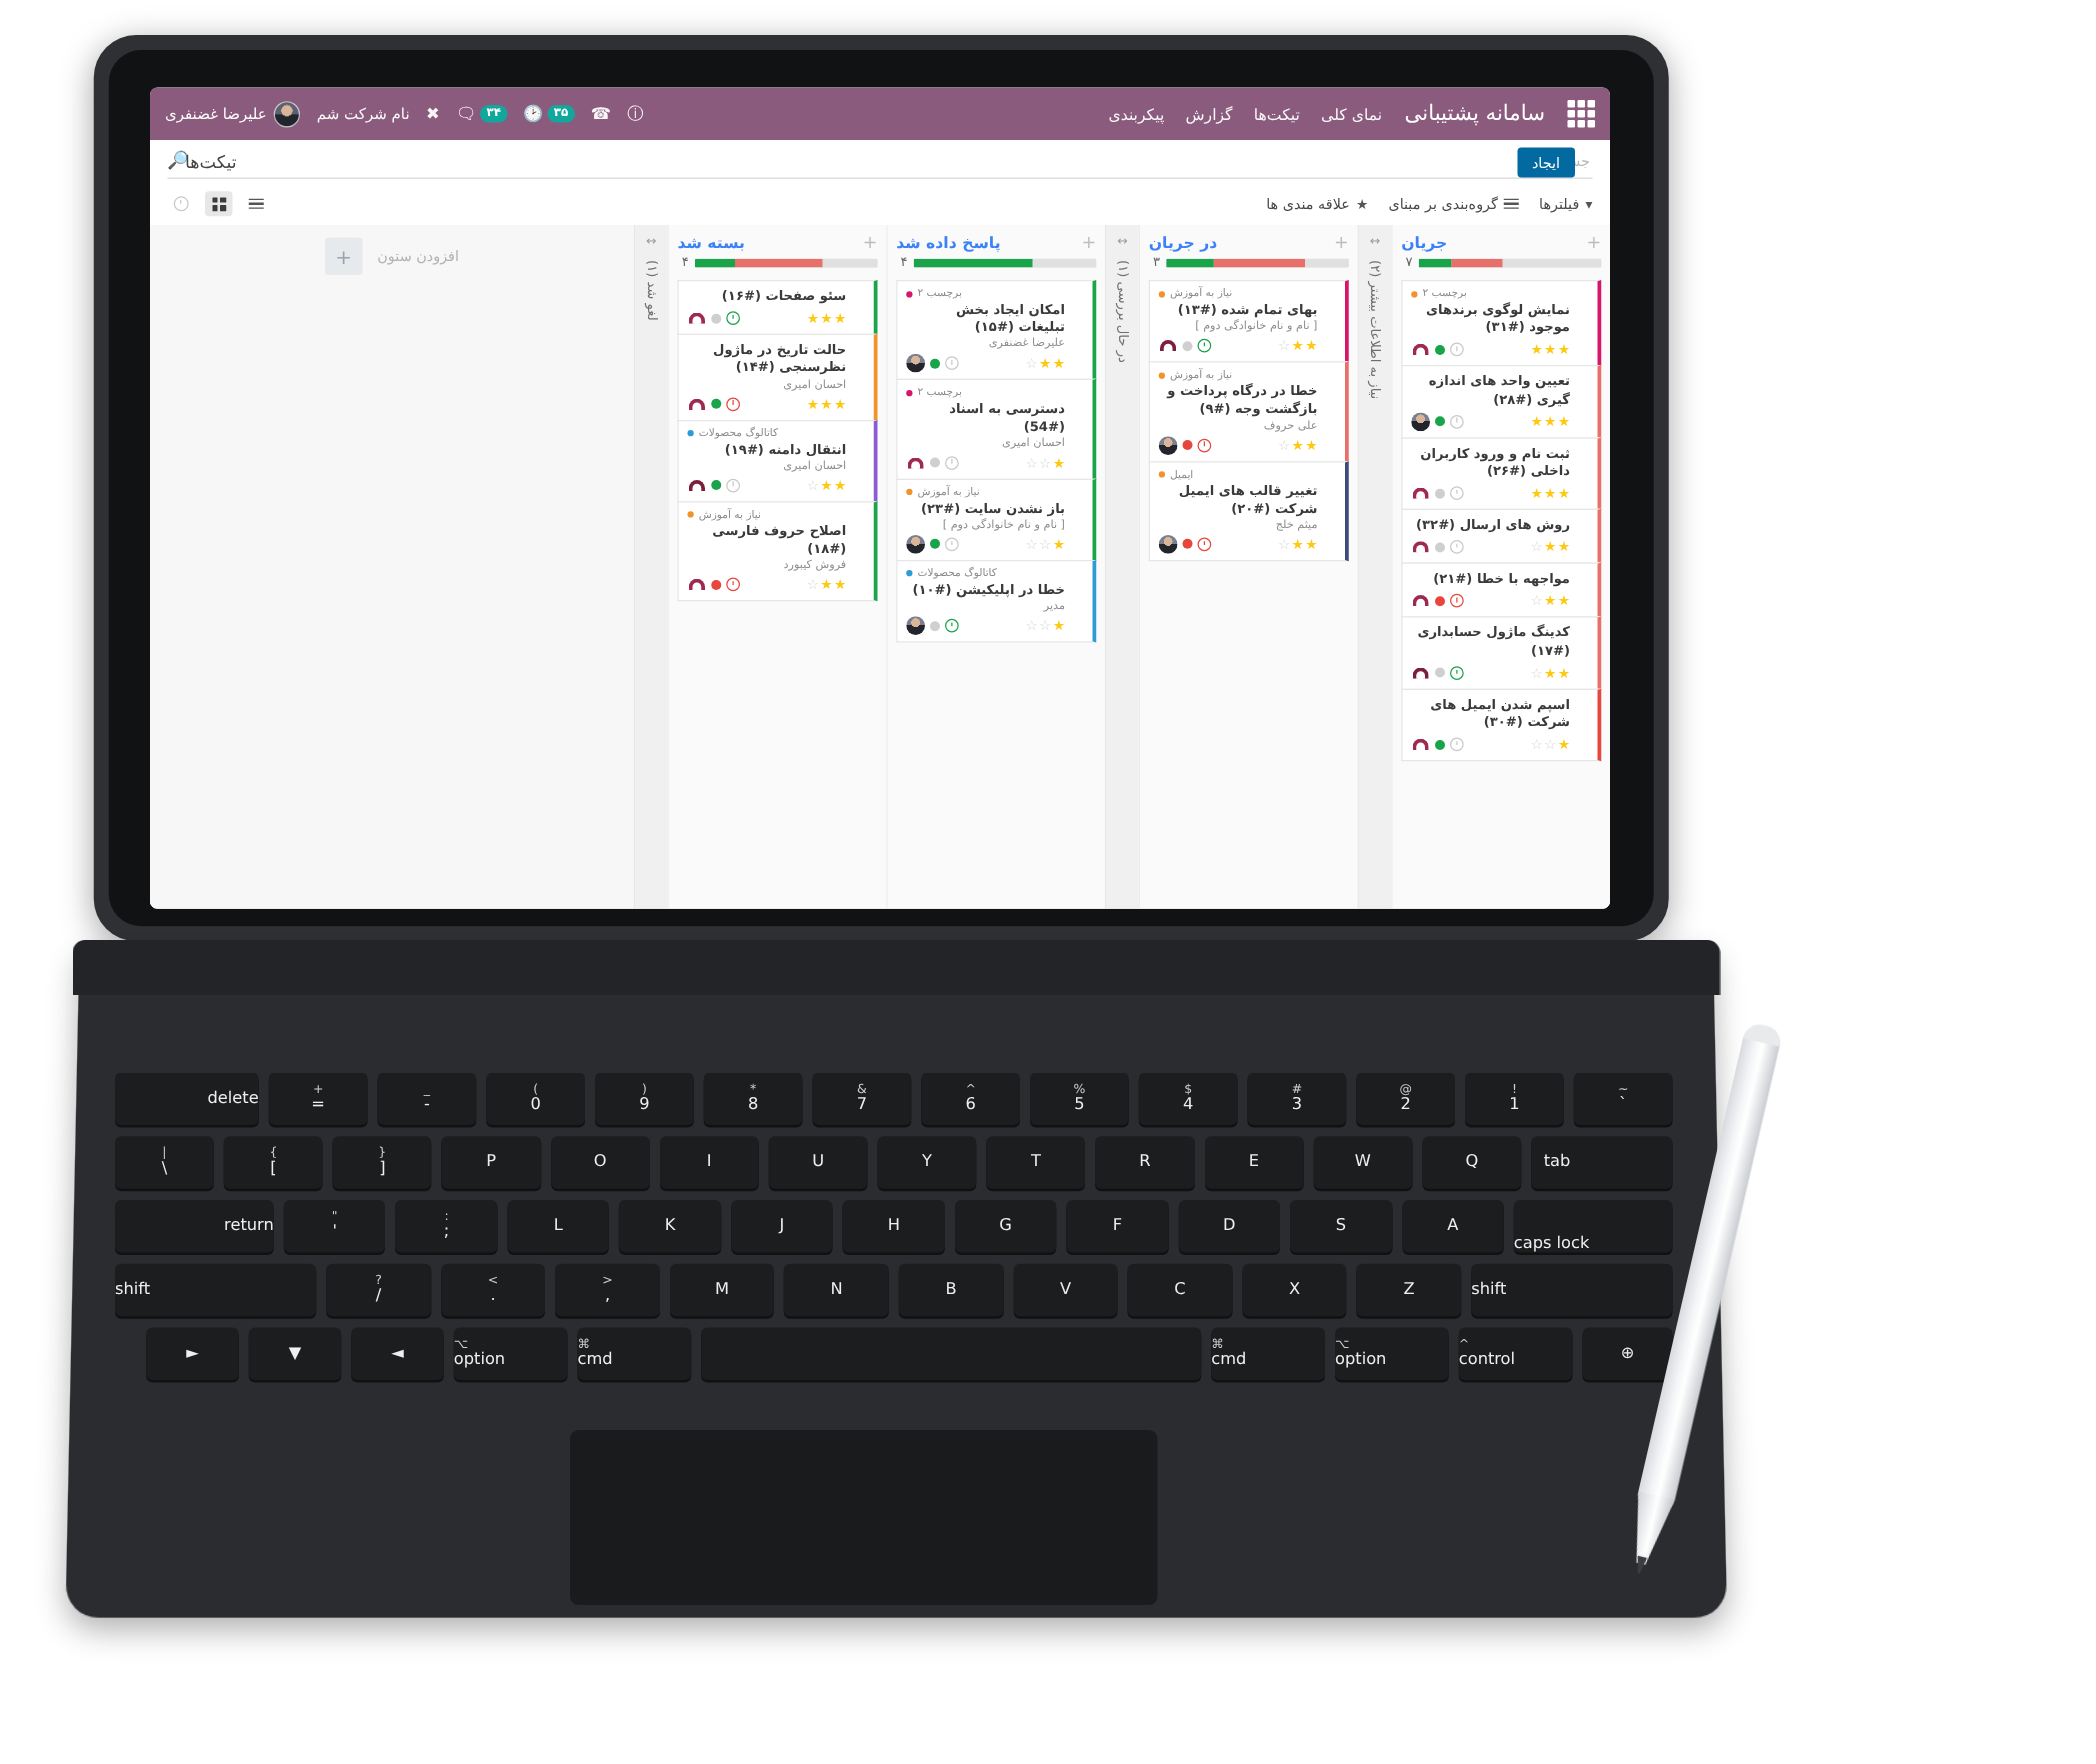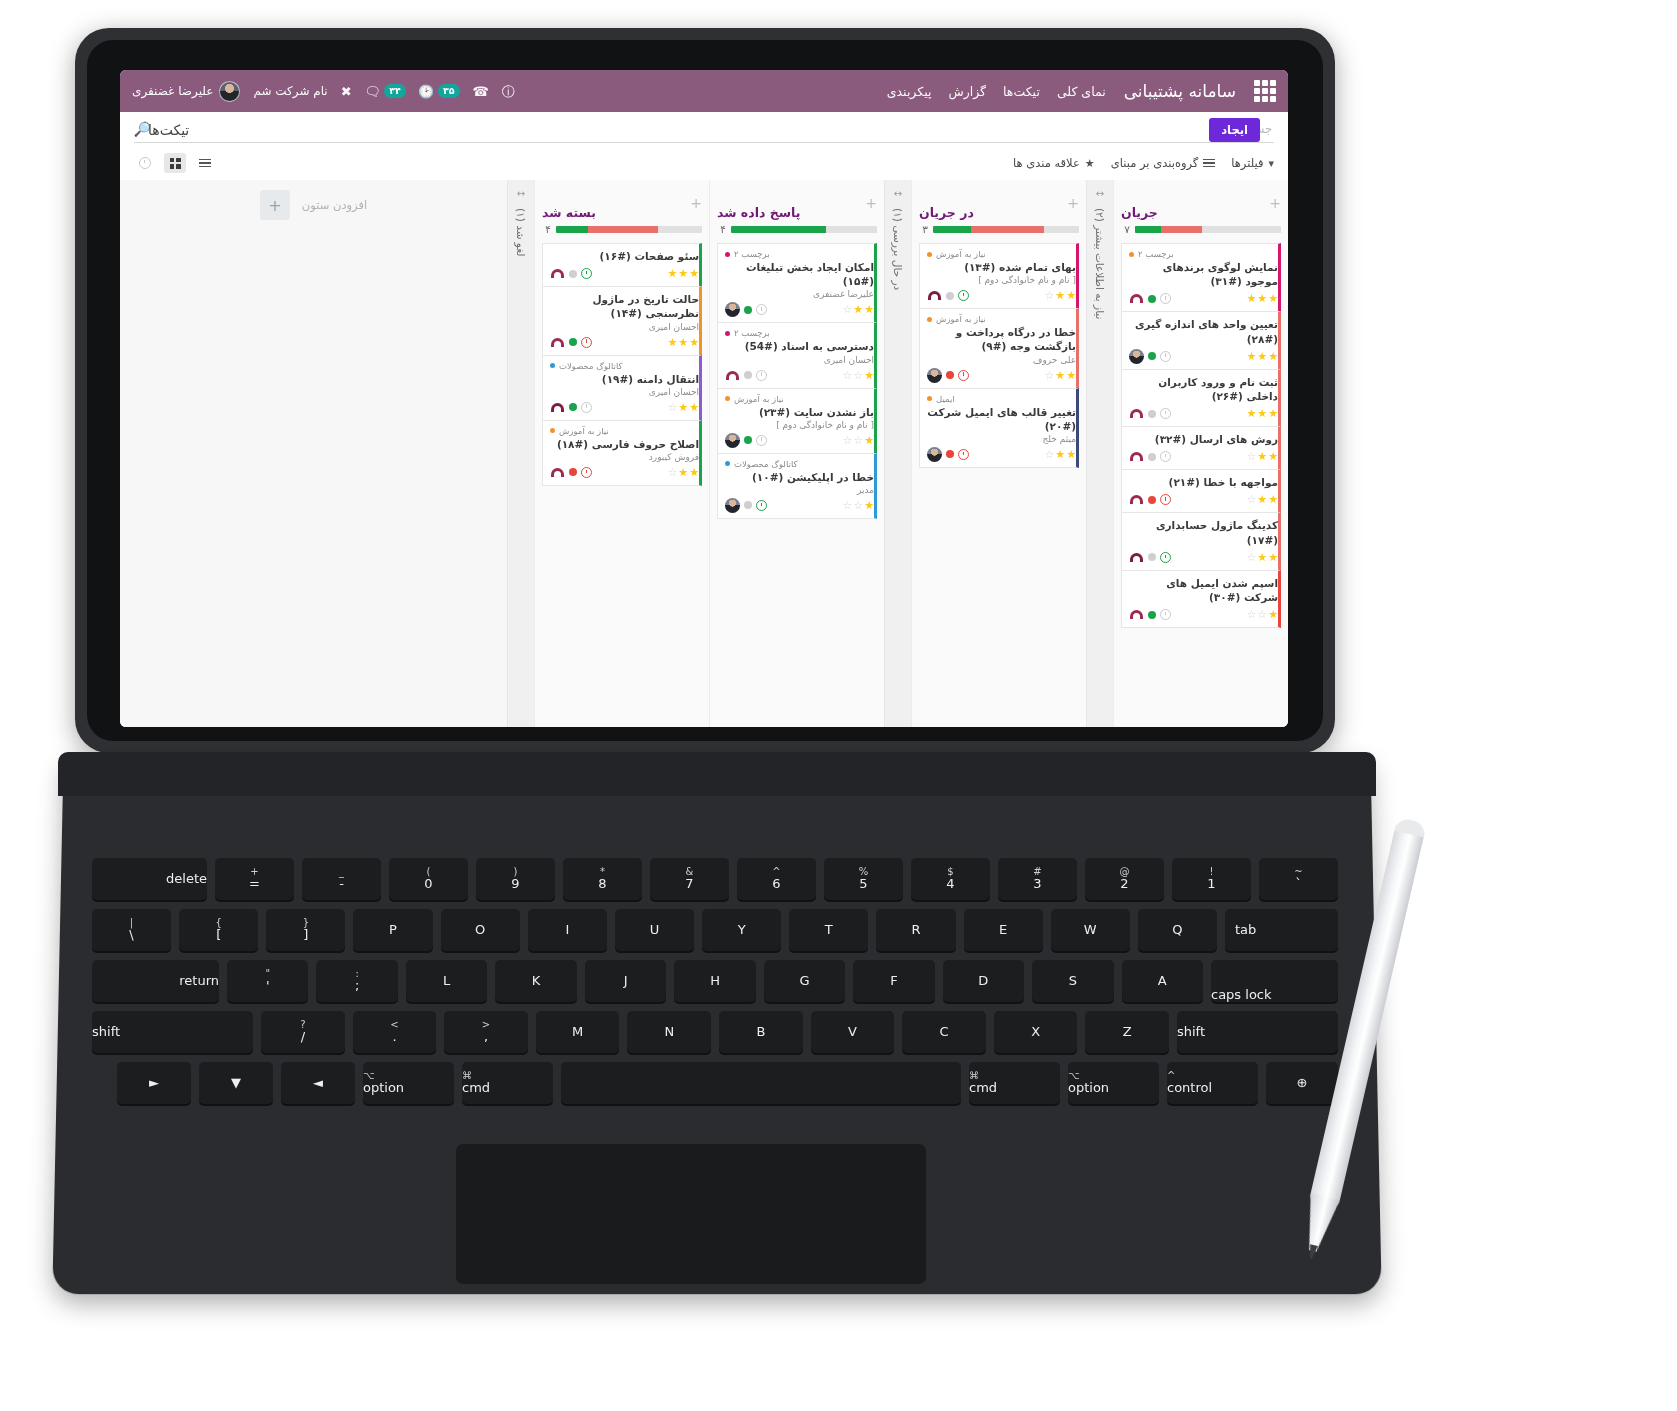--- a/index.html
+++ b/index.html
@@ -108,22 +108,22 @@
   .mini-grid{display:grid;grid-template-columns:1fr 1fr;grid-template-rows:1fr 1fr;gap:1.5px;width:11px;height:11px;}
   .mini-grid i{background:#3b3b3b;display:block;border-radius:.5px;}
   .list-ic{display:flex;flex-direction:column;gap:2px;width:12px;}
   .list-ic i{height:1.6px;background:#555;display:block;}
   .list-ic i:nth-child(1){width:100%}
   .list-ic i:nth-child(2){width:100%}
   .list-ic i:nth-child(3){width:100%}
 
   .page-title{font-size:14px;color:#444;}
   .create-btn{
-    background:#6d28d9;color:#fff;border:0;border-radius:3px;
-    font-size:11.5px;padding:5px 12px;cursor:pointer;font-family:inherit;font-weight:bold;
+    background:#0369a1;color:#fff;border:0;border-radius:3px;
+    font-size:11.5px;padding:5px 12px;cursor:pointer;font-family:inherit;
   }
   .title-row{
     display:flex;align-items:center;justify-content:space-between;
     padding:0 14px;height:0;
   }
 
   
   .board{
     display:flex;flex-direction:row;gap:0;
     background:#f7f7f7;height:calc(657px - 42px - 34px - 34px);
@@ -133,21 +133,21 @@
   .kcol{
     width:175px;flex:0 0 175px;
     background:#fafafa;
     border-left:1px solid #ececec;
     padding:6px 7px 0 7px;box-sizing:border-box;
   }
   .kcol-head{
     display:flex;align-items:center;justify-content:space-between;
     margin-bottom:3px;
   }
-  .kcol-title{font-size:12.5px;color:#701a75;font-weight:bold;margin-top:19px;}
+  .kcol-title{font-size:12.5px;color:#3b82f6;font-weight:bold;}
   .kplus{color:#bdbdbd;font-size:14px;cursor:pointer;line-height:1;}
   .kmeta{display:flex;align-items:center;gap:5px;margin-bottom:8px;flex-direction:row-reverse;}
   .kcount{font-size:10.5px;color:#666;min-width:9px;text-align:right;}
   .kbar{flex:1;height:7px;display:flex;border-radius:1px;overflow:hidden;background:#e2e2e2;}
   .kbar i{display:block;height:100%;}
 
   .collapsed-col{
     width:26px;flex:0 0 26px;background:#f0f0f0;
     border-left:1px solid #e6e6e6;
     display:flex;flex-direction:column;align-items:center;padding-top:8px;gap:9px;
@@ -155,21 +155,21 @@
   .collapsed-col .arrows{font-size:10px;color:#9a9a9a;cursor:pointer;}
   .collapsed-label{
     writing-mode:vertical-rl;
     font-size:10.5px;color:#6f6f6f;white-space:nowrap;
   }
 
   
   .kcard{
     background:#fff;border:1px solid #e6e6e6;
     border-right-width:3px;border-right-style:solid;
-    padding:5px 0 5px 7px;box-sizing:border-box;
+    padding:5px 22px 5px 7px;box-sizing:border-box;
     margin-bottom:-1px;position:relative;
   }
   .kcard .tagline{
     display:flex;align-items:center;gap:4px;justify-content:flex-start;
     font-size:8.5px;color:#8a8a8a;margin-bottom:1px;flex-direction:row-reverse;
   }
   .tagdot{width:5px;height:5px;border-radius:50%;display:inline-block;}
   .kcard .ctitle{
     font-size:10.5px;color:#3a3a3a;text-align:right;line-height:1.35;
     font-weight:bold;

